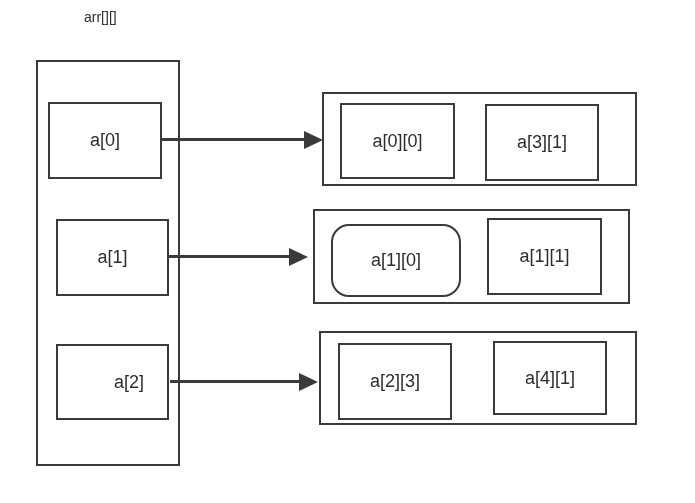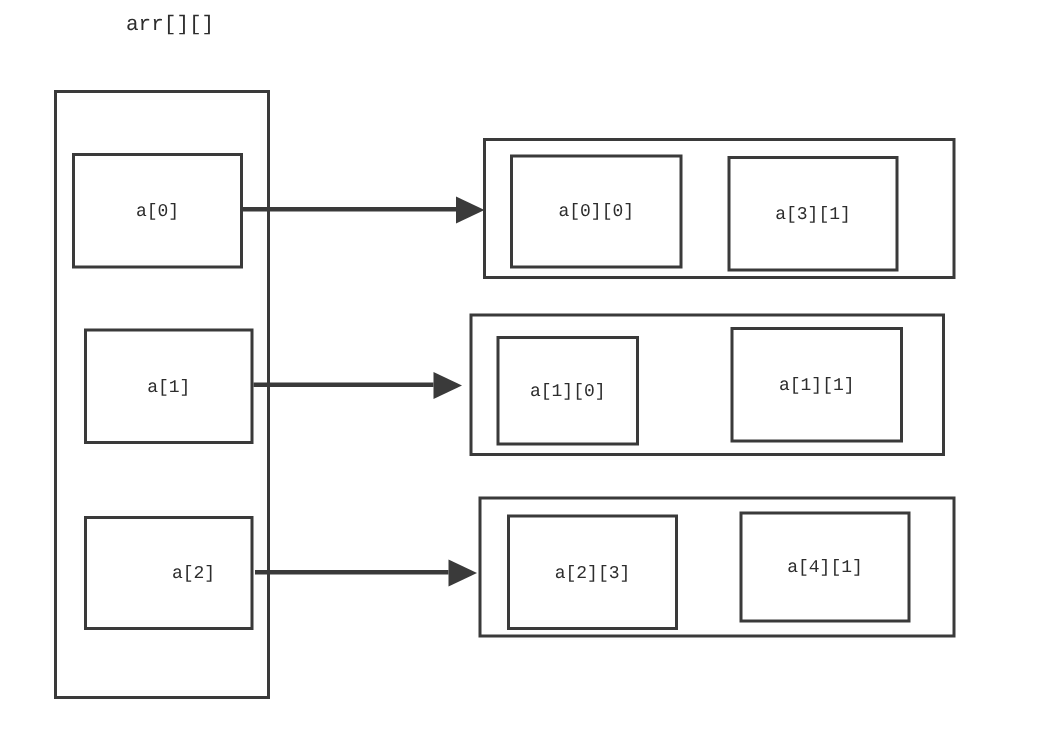--- a/index.html
+++ b/index.html
@@ -1,21 +1,21 @@
 <!DOCTYPE html>
 <html><head>
 <meta charset="utf-8">
 <style>
   html, body { margin: 0; padding: 0; background: #ffffff; }
   .canvas {
     position: relative;
     width: 695px;
     height: 503px;
     background: #ffffff;
-    font-family: Liberation Mono, monospace;
+    font-family: Liberation Sans, sans-serif;
     color: #2d2d2d;
     overflow: hidden;
   }
   .title {
     position: absolute;
     left: 84px;
     top: 9px;
     font-size: 14px;
     color: #2d2d2d;
   }
@@ -26,21 +26,21 @@
     background: #ffffff;
   }
   .cell {
     position: absolute;
     box-sizing: border-box;
     border: 2px solid #3a3a3a;
     background: #ffffff;
     display: flex;
     align-items: center;
     justify-content: center;
-    font-size: 12px;
+    font-size: 18px;
     color: #2d2d2d;
   }
   .arrow-line {
     position: absolute;
     height: 3px;
     background: #3a3a3a;
   }
   .arrow-head {
     position: absolute;
     width: 0;
@@ -55,21 +55,21 @@
   .cell-a0 { left: 48px;  top: 102px; width: 114px; height: 77px; }
   .cell-a1 { left: 56px;  top: 219px; width: 113px; height: 77px; }
   .cell-a2 { left: 56px;  top: 344px; width: 113px; height: 76px; padding-left: 33px; }
 
   
   .row-0 { left: 322px; top: 92px;  width: 315px; height: 94px; }
   .cell-a00 { left: 340px; top: 103px; width: 115px; height: 76px; }
   .cell-a01 { left: 485px; top: 104px; width: 114px; height: 77px; }
 
   .row-1 { left: 313px; top: 209px; width: 317px; height: 95px; }
-  .cell-a10 { left: 331px; top: 224px; width: 95px; height: 73px; }
+  .cell-a10 { left: 331px; top: 224px; width: 130px; height: 73px; border-radius: 18px; }
   .cell-a11 { left: 487px; top: 218px; width: 115px; height: 77px; }
 
   .row-2 { left: 319px; top: 331px; width: 318px; height: 94px; }
   .cell-a20 { left: 338px; top: 343px; width: 114px; height: 77px; }
   .cell-a21 { left: 493px; top: 341px; width: 114px; height: 74px; }
 
   
   .arrow-line-0 { left: 162px; top: 138px; width: 142px; }
   .arrow-head-0 { left: 304px; top: 131px; }
   .arrow-line-1 { left: 169px; top: 255px; width: 120px; }

